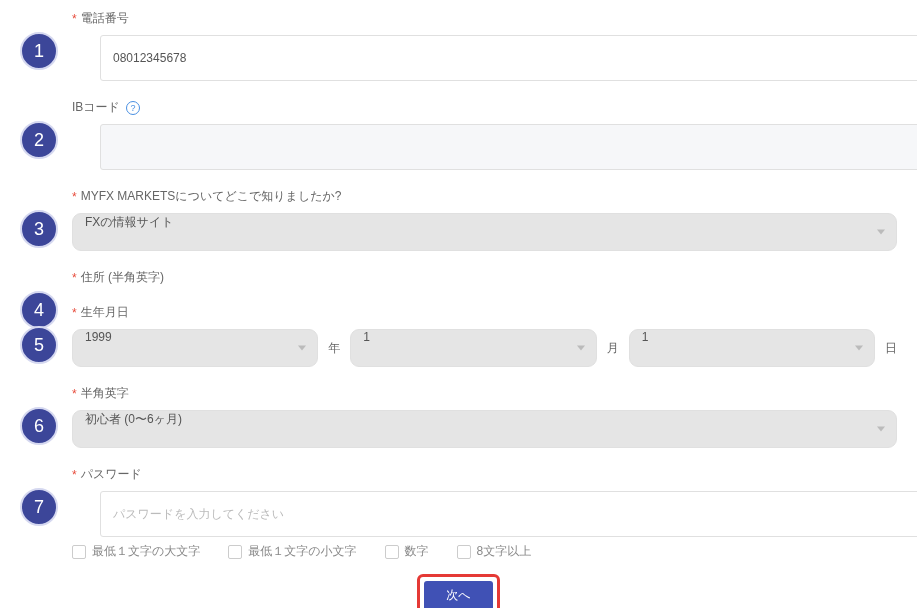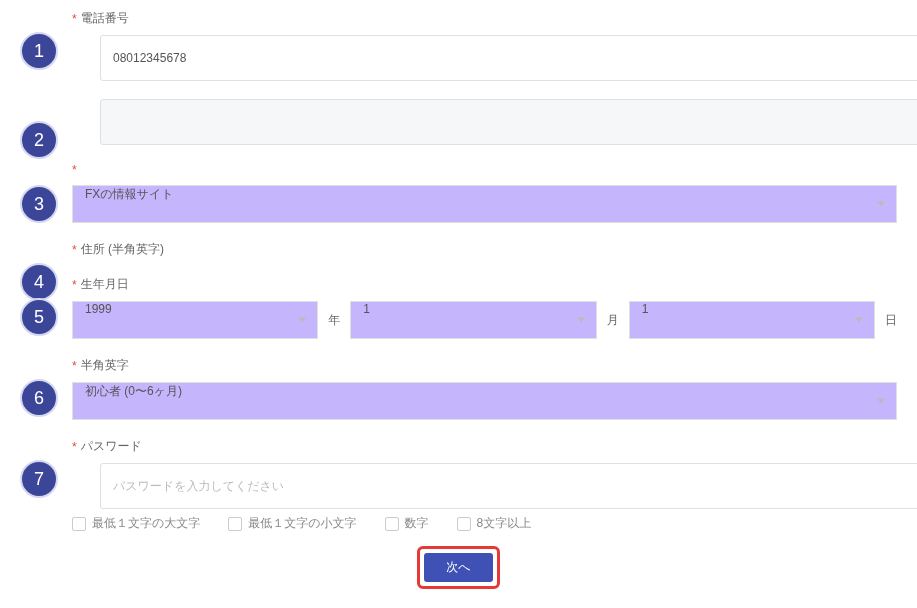--- a/index.html
+++ b/index.html
@@ -77,24 +77,24 @@
     }
     .select-wrap {
       position: relative;
       flex: 1;
     }
     .select-input {
       width: 100%;
       height: 38px;
       padding: 0 12px;
       border: 1px solid #e0e0e0;
-      border-radius: 0;
+      border-radius: 9px;
       font-size: 12px;
       color: #555;
-      background: #c4b5fd;
+      background: #e5e5e5;
       cursor: pointer;
     }
     .chevron {
       position: absolute;
       right: 12px;
       top: 50%;
       transform: translateY(-50%);
       width: 0;
       height: 0;
       border-left: 4px solid transparent;
@@ -165,29 +165,34 @@
       <span class="required">*</span>
       <span>電話番号</span>
     </div>
     <input type="text" class="text-input" value="08012345678" style="">
   </div>
 </div>
 
 <div class="form-row">
   <div class="step-badge">2</div>
   <div class="field-wrap">
+    <div class="field-label">
+      <span>IBコード</span>
+      <span class="help-icon">?</span>
+    </div>
     <input type="text" class="text-input disabled" style="">
   </div>
 </div>
 
 <div class="form-row">
   <div class="step-badge">3</div>
   <div class="field-wrap">
     <div class="field-label">
       <span class="required">*</span>
+      <span>MYFX MARKETSについてどこで知りましたか?</span>
     </div>
     <div class="select-wrap">
       <div class="select-input">FXの情報サイト</div>
       <div class="chevron"></div>
     </div>
   </div>
 </div>
 
 <div class="form-row">
   <div class="step-badge">4</div>

